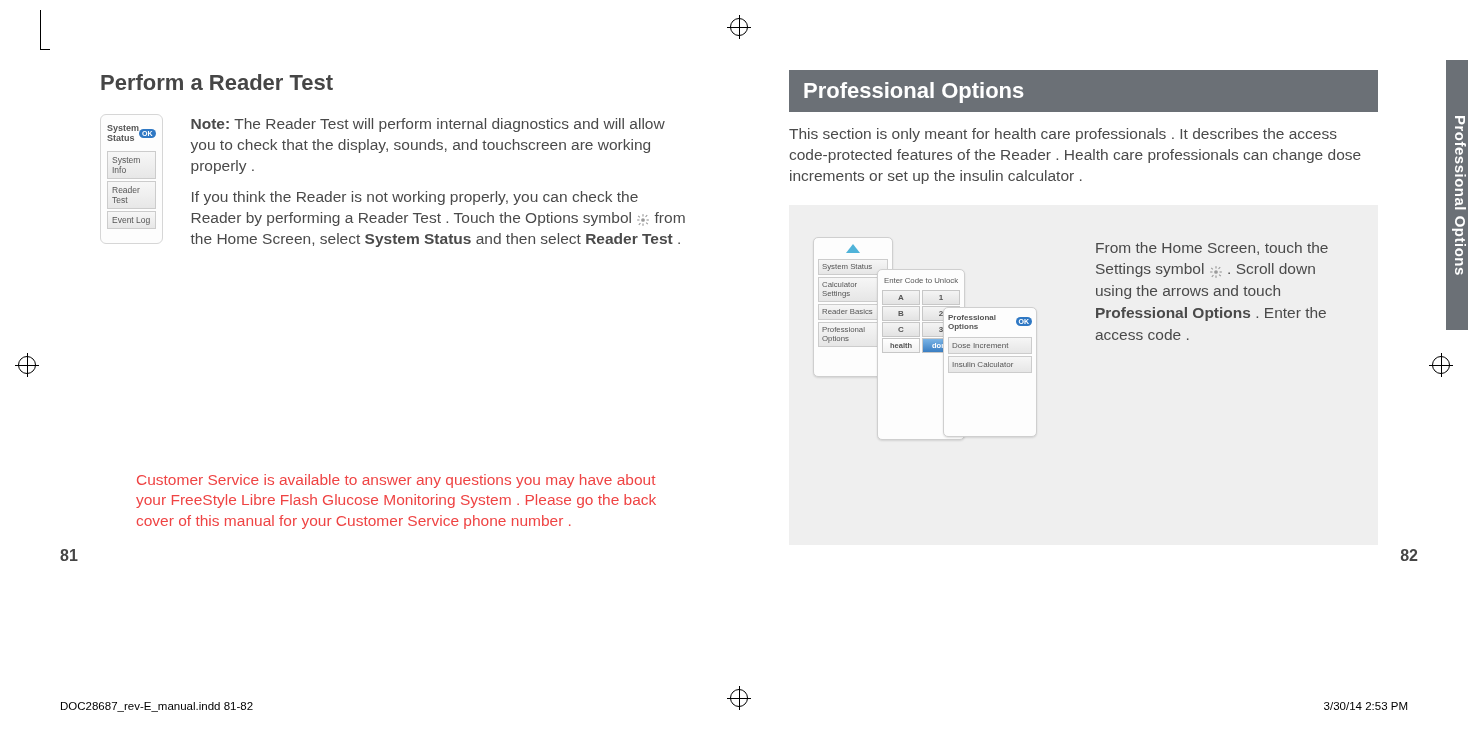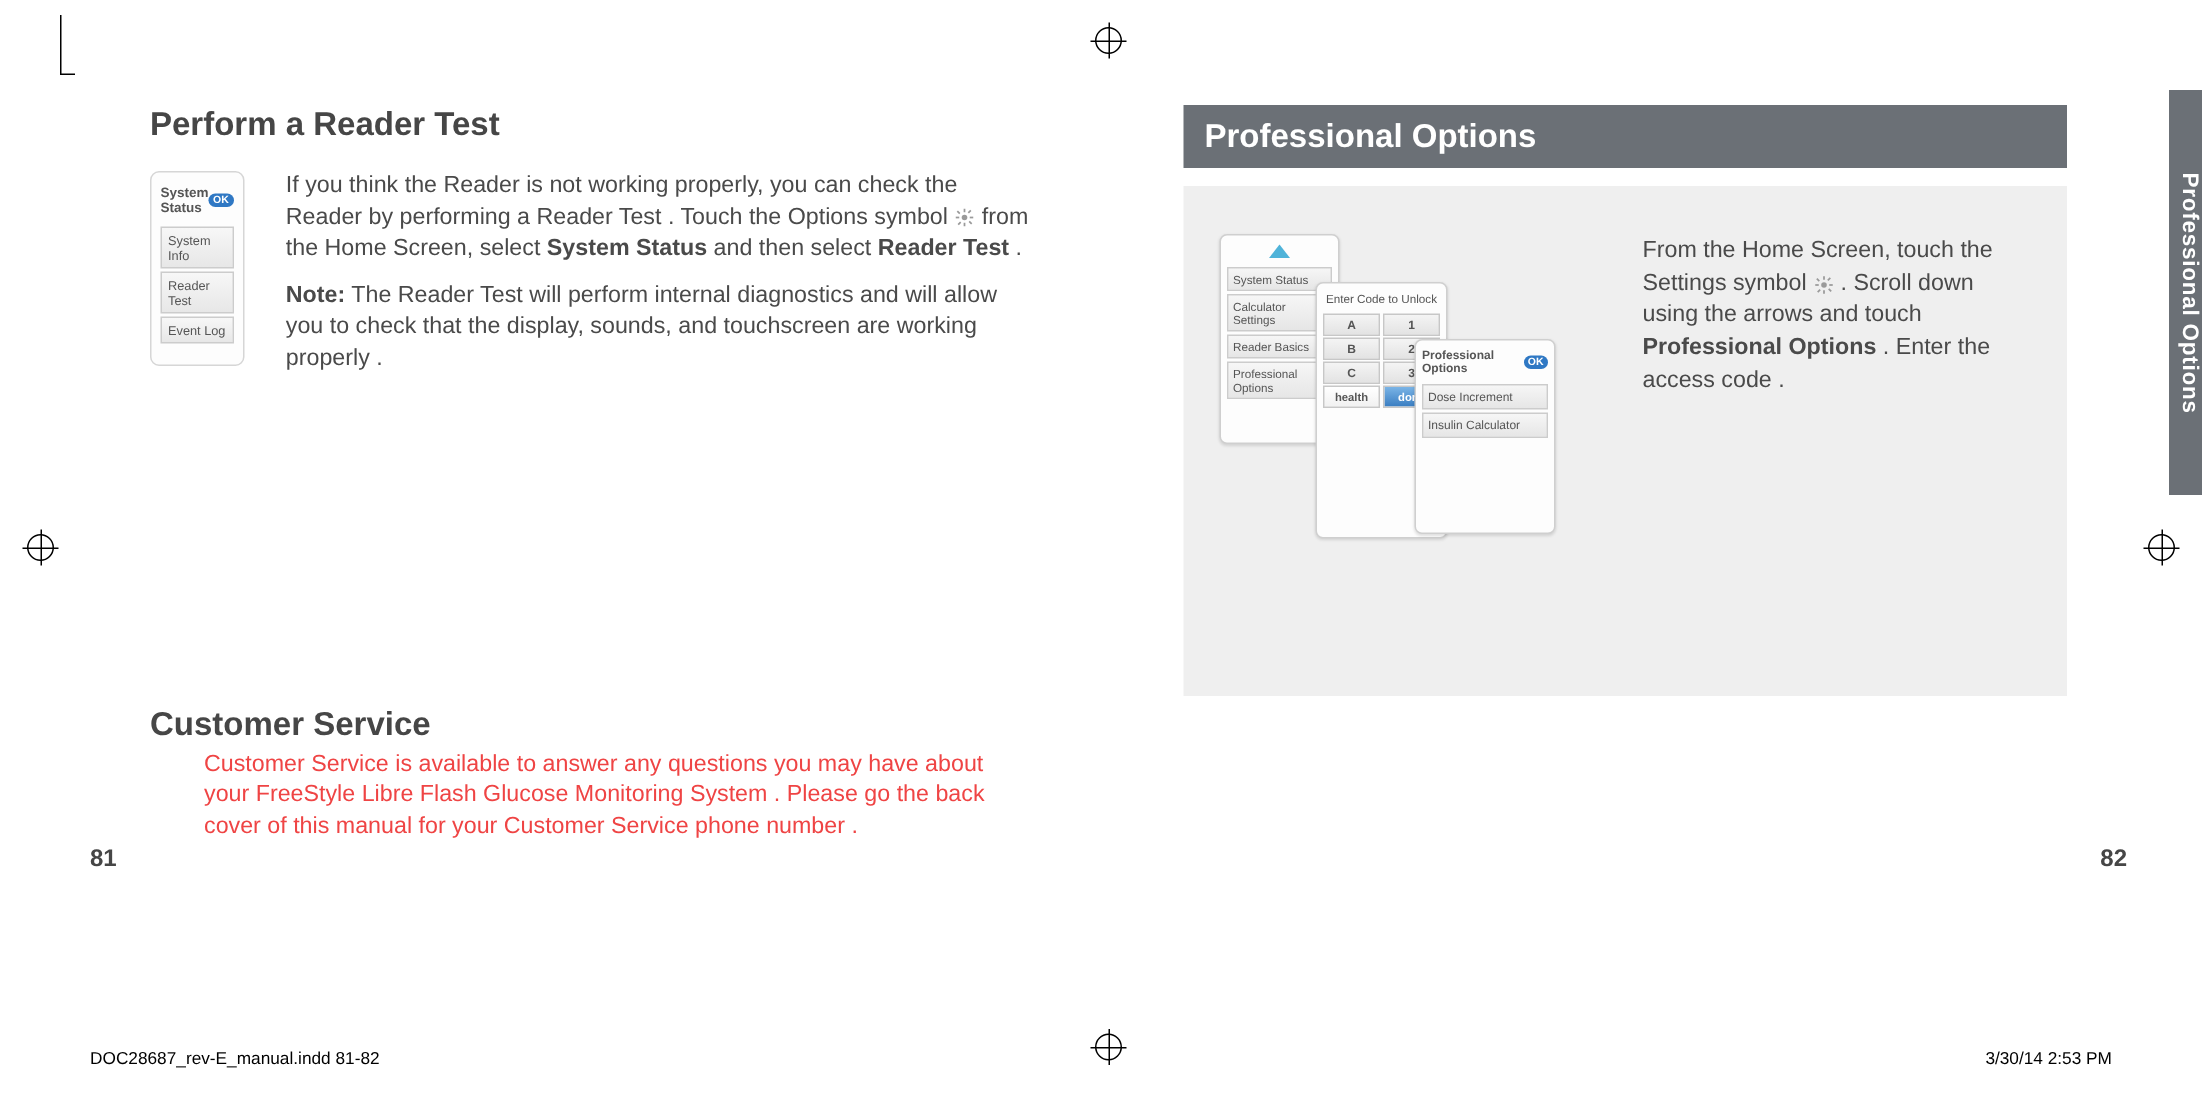--- a/index.html
+++ b/index.html
@@ -88,56 +88,56 @@
         <div class="device-hdr">
           <span>System Status</span>
           <span class="ok-badge">OK</span>
         </div>
         <div class="device-row">System  Info</div>
         <div class="device-row">Reader  Test</div>
         <div class="device-row">Event Log</div>
       </div>
       <div class="left-text">
         <p>
+          <b>Note:</b>
+          <span> The Reader Test will perform internal diagnostics and will allow you to check that the display, sounds, and touchscreen are working properly .</span>
+        </p>
+        <p>
           <span>If you think the Reader is not working properly, you can check the Reader by performing a Reader Test . Touch the Options symbol </span>
           <span class="gear"><svg viewBox="0 0 24 24">
                 <circle cx="12" cy="12" r="3.2" fill="#9a9a9a"></circle>
                 <g fill="#9a9a9a">
                   <rect x="11" y="2" width="2" height="4"></rect>
                   <rect x="11" y="18" width="2" height="4"></rect>
                   <rect x="2" y="11" width="4" height="2"></rect>
                   <rect x="18" y="11" width="4" height="2"></rect>
                   <rect x="4.2" y="4.2" width="2" height="4" transform="rotate(-45 5.2 6.2)"></rect>
                   <rect x="17.8" y="15.8" width="2" height="4" transform="rotate(-45 18.8 17.8)"></rect>
                   <rect x="15.8" y="4.2" width="4" height="2" transform="rotate(-45 17.8 5.2)"></rect>
                   <rect x="4.2" y="17.8" width="4" height="2" transform="rotate(-45 6.2 18.8)"></rect>
                 </g>
               </svg></span>
           <span> from the Home Screen, select </span>
           <b>System Status</b>
           <span> and then select </span>
           <b>Reader Test</b>
           <span> .</span>
         </p>
-        <p>
-          <b>Note:</b>
-          <span> The Reader Test will perform internal diagnostics and will allow you to check that the display, sounds, and touchscreen are working properly .</span>
-        </p>
       </div>
     </div>
 
     <div class="customer">
-      <h2>Customer Service</h2>
       <p>Customer Service is available to answer any questions you may have about your FreeStyle Libre Flash Glucose Monitoring System . Please go the back cover of this manual for your Customer Service phone number .</p>
     </div>
     <div class="pgnum-left">81</div>
   </div>
 
   <div class="page right">
     <div class="bar">Professional Options</div>
+    <p class="intro">This section is only meant for health care professionals . It describes the access code-protected features of the Reader . Health care professionals can change dose increments or set up the insulin calculator .</p>
 
     <div class="gray-block">
       <div class="stack">
         <div class="mini m1">
           <div class="tri"></div>
           <div class="row">System Status</div>
           <div class="row">Calculator Settings</div>
           <div class="row">Reader Basics</div>
           <div class="row">Professional Options</div>
         </div>

